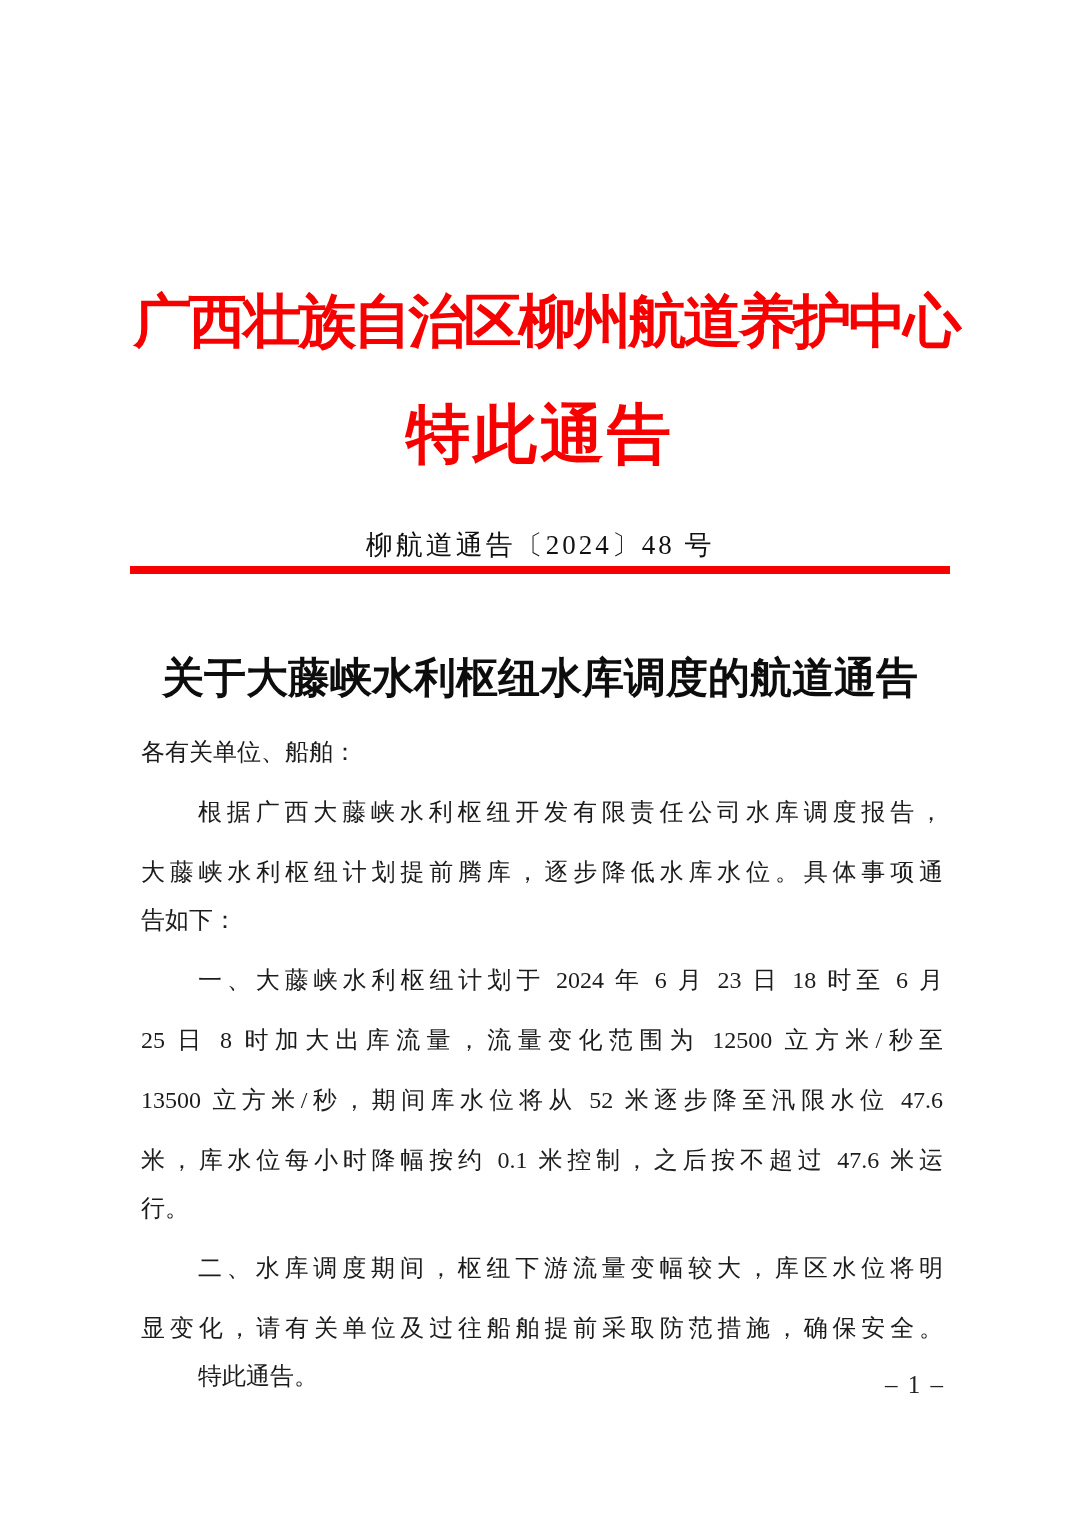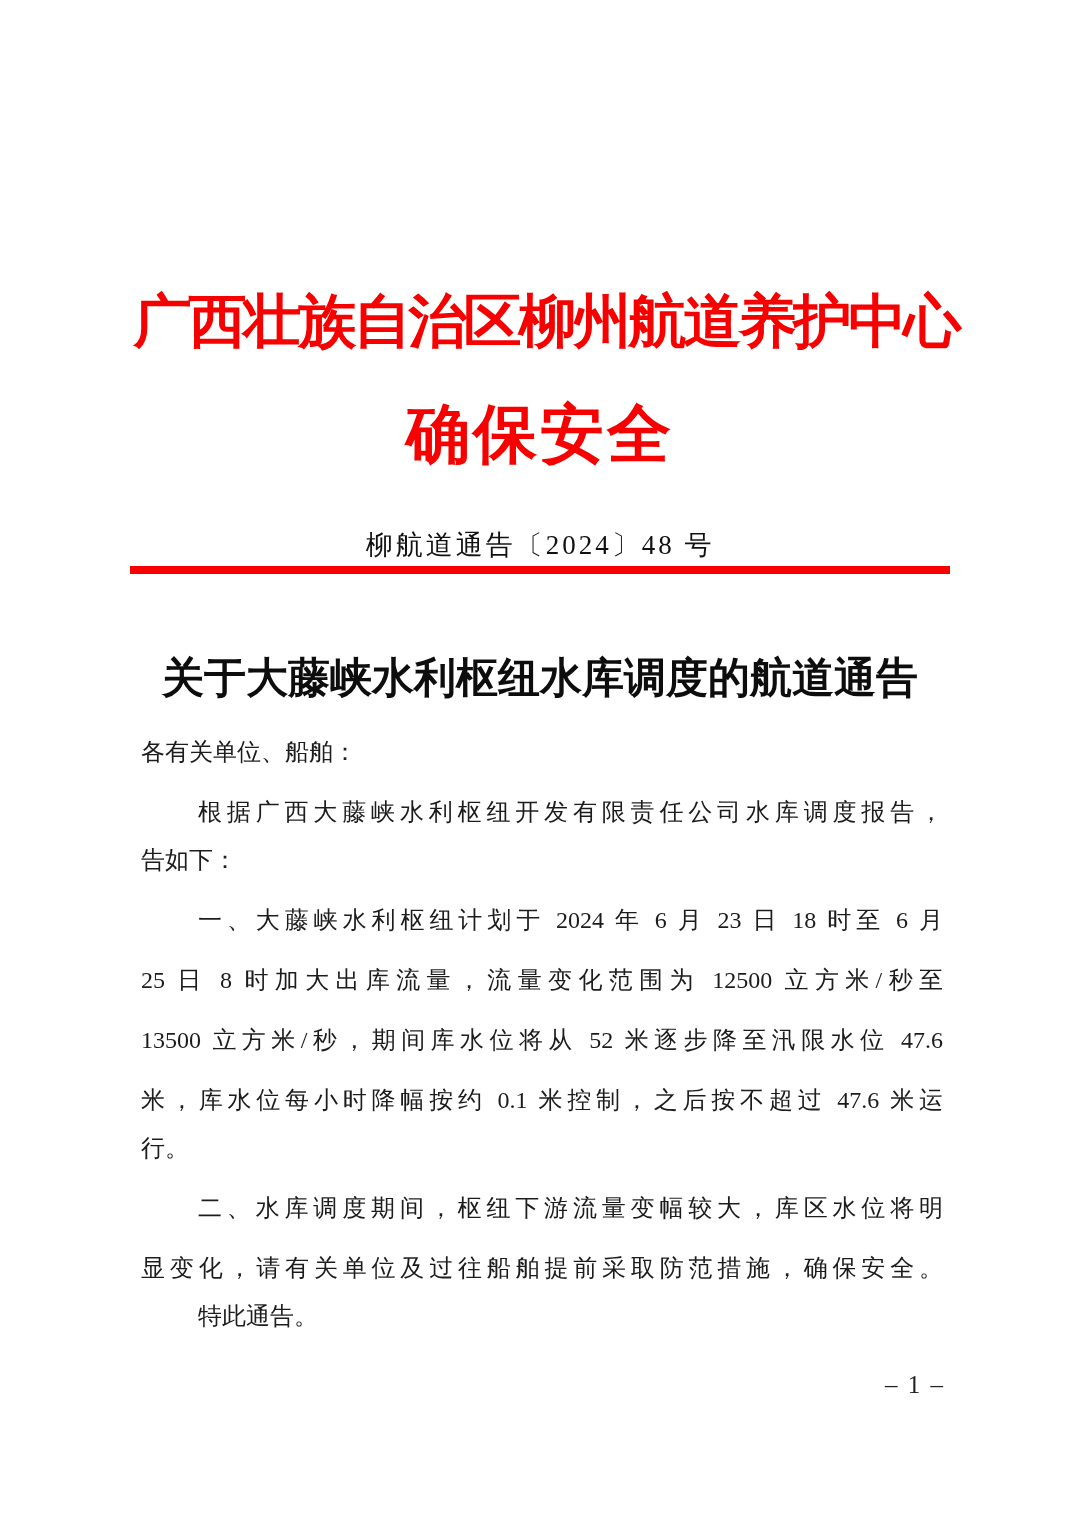--- a/index.html
+++ b/index.html
@@ -127,31 +127,32 @@
     white-space: nowrap;
   }
 </style>
 </head>
 <body>
 
 <div class="page">
 
   <div class="org-title-1">广西壮族自治区柳州航道养护中心</div>
 
-  <div class="org-title-2">确保安全</div>
+  <div class="org-title-2">特此通告</div>
 
   <div class="doc-number">柳航道通告〔2024〕48 号</div>
 
   <div class="red-rule"></div>
 
   <div class="notice-title">关于大藤峡水利枢纽水库调度的航道通告</div>
 
   <div class="body-block" id="body-block">
       <div class="body-line">各有关单位、船舶：</div>
       <div class="body-line indent justify">根据广西大藤峡水利枢纽开发有限责任公司水库调度报告，</div>
+      <div class="body-line justify">大藤峡水利枢纽计划提前腾库，逐步降低水库水位。具体事项通</div>
       <div class="body-line">告如下：</div>
       <div class="body-line indent justify">一、大藤峡水利枢纽计划于 2024 年 6 月 23 日 18 时至 6 月</div>
       <div class="body-line justify">25 日 8 时加大出库流量，流量变化范围为 12500 立方米/秒至</div>
       <div class="body-line justify">13500 立方米/秒，期间库水位将从 52 米逐步降至汛限水位 47.6</div>
       <div class="body-line justify">米，库水位每小时降幅按约 0.1 米控制，之后按不超过 47.6 米运</div>
       <div class="body-line">行。</div>
       <div class="body-line indent justify">二、水库调度期间，枢纽下游流量变幅较大，库区水位将明</div>
       <div class="body-line justify">显变化，请有关单位及过往船舶提前采取防范措施，确保安全。</div>
       <div class="body-line indent">特此通告。</div>
     </div>

